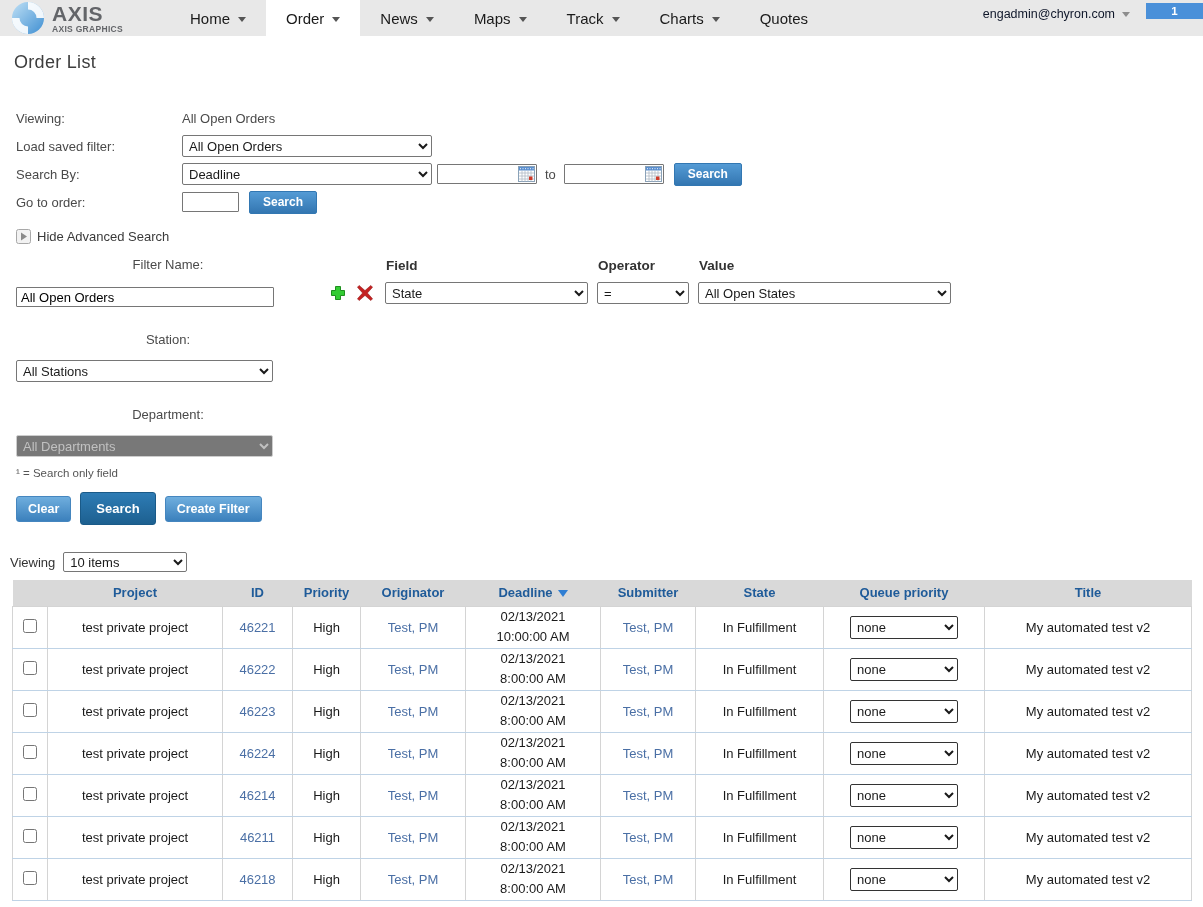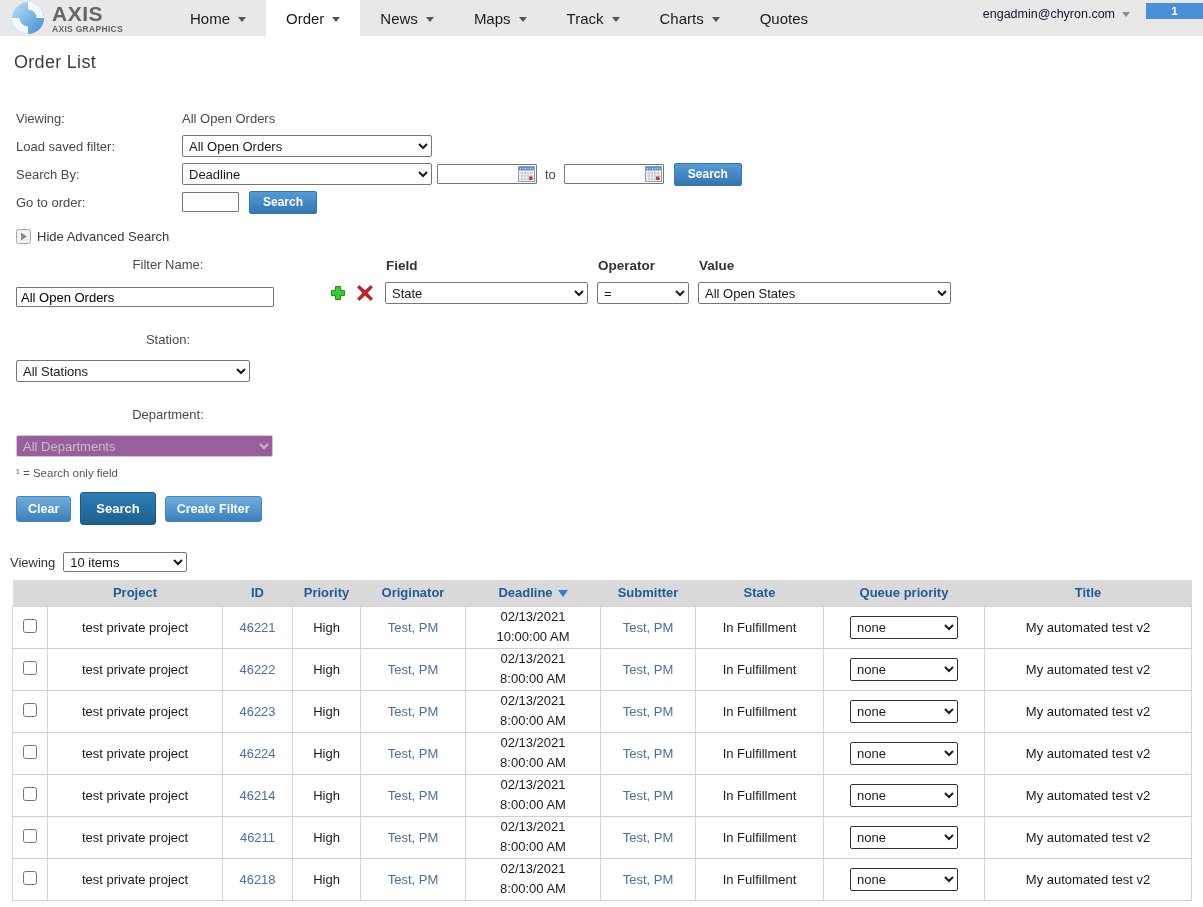--- a/index.html
+++ b/index.html
@@ -49,22 +49,22 @@
 
   .hide-adv { display: flex; align-items: center; gap: 6px; margin: 13px 0 0 16px;
     font-size: 13px; color: #3a3a3a; cursor: pointer; }
 
   
   .adv { display: flex; margin-top: 13px; }
   .adv-left { margin-left: 16px; width: 304px; flex: 0 0 304px; }
   .adv-left .lbl { font-size: 13px; color: #4a4a4a; text-align: center; }
   .filter-name-input { width: 258px; margin-top: 15px; }
   .mt-lbl { margin-top: 25px; }
-  .sel-station { width: 234px; margin-top: 13px; }
-  .sel-dept { width: 257px; margin-top: 13px; color: #a8a8a8; border-color: #b8b8b8; background: #701a75; }
+  .sel-station { width: 257px; margin-top: 13px; }
+  .sel-dept { width: 257px; margin-top: 13px; color: #a8a8a8; border-color: #b8b8b8; background: #404040; }
   .note { margin-top: 10px; font-size: 11.5px; color: #555; }
   .btn-row { display: flex; align-items: center; gap: 9px; margin-top: 13px; }
   .btn-grad { height: 26px; padding: 0 11px; border: 1px solid #4586bf; border-radius: 3px;
     background: linear-gradient(#6faede, #3b80bc); color: #fff; font-weight: bold;
     font-size: 12.5px; font-family: inherit; cursor: pointer; }
   .btn-active { height: 33px; padding: 0 15px; border: 1px solid #1a5a88; border-radius: 3px;
     background: linear-gradient(#2e7cb5, #1d6090); font-size: 13px; }
 
   .adv-right { margin-left: 10px; padding-top: 1px; }
   .crit-headers { display: flex; font-size: 13.5px; font-weight: bold; color: #333; margin-left: 56px; }

